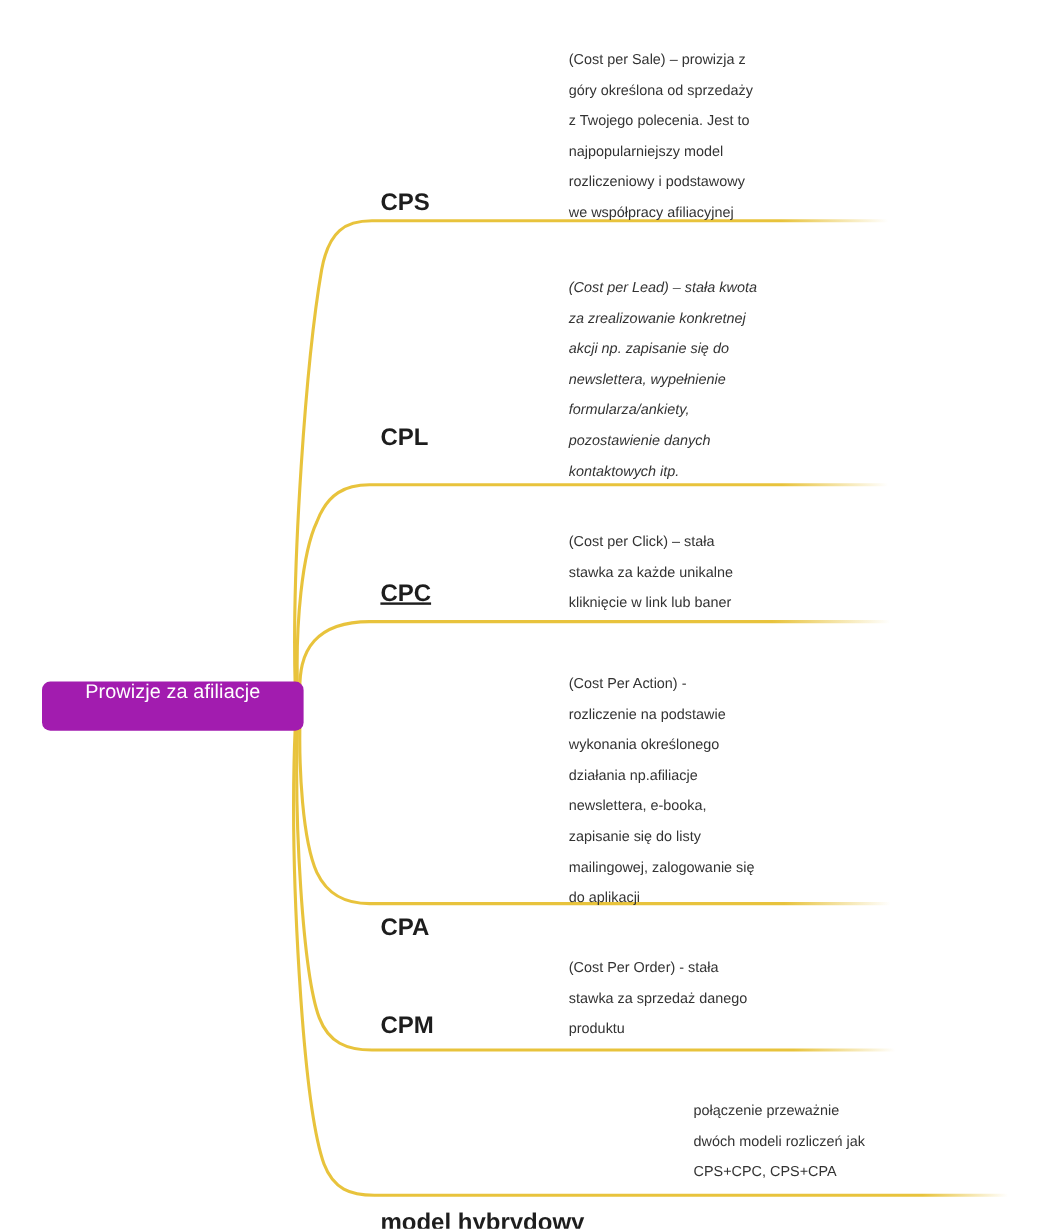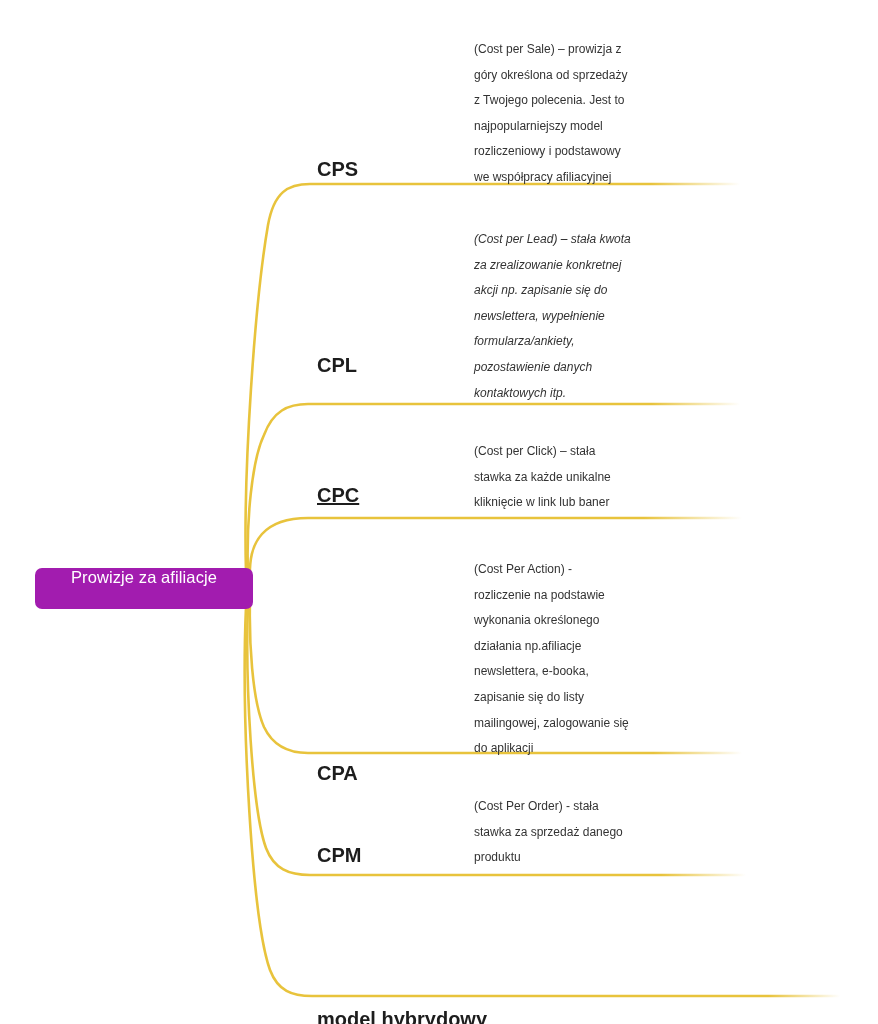--- a/index.html
+++ b/index.html
@@ -161,14 +161,17 @@
 zapisanie się do listy
 mailingowej, zalogowanie się
 do aplikacji</div>
 
   <div class="branch-title" style="left:317px; top:844px;">CPM</div>
   <div class="branch-desc" style="left:464px; top:794px;">(Cost Per Order) - stała
 stawka za sprzedaż danego
 produktu</div>
 
   <div class="branch-title" style="left:317px; top:961px;margin-top:47px;">model hybrydowy</div>
+  <div class="branch-desc" style="left:568px; top:913px;">połączenie przeważnie
+dwóch modeli rozliczeń jak
+CPS+CPC, CPS+CPA</div>
 
 </div>
 
 </body></html>

